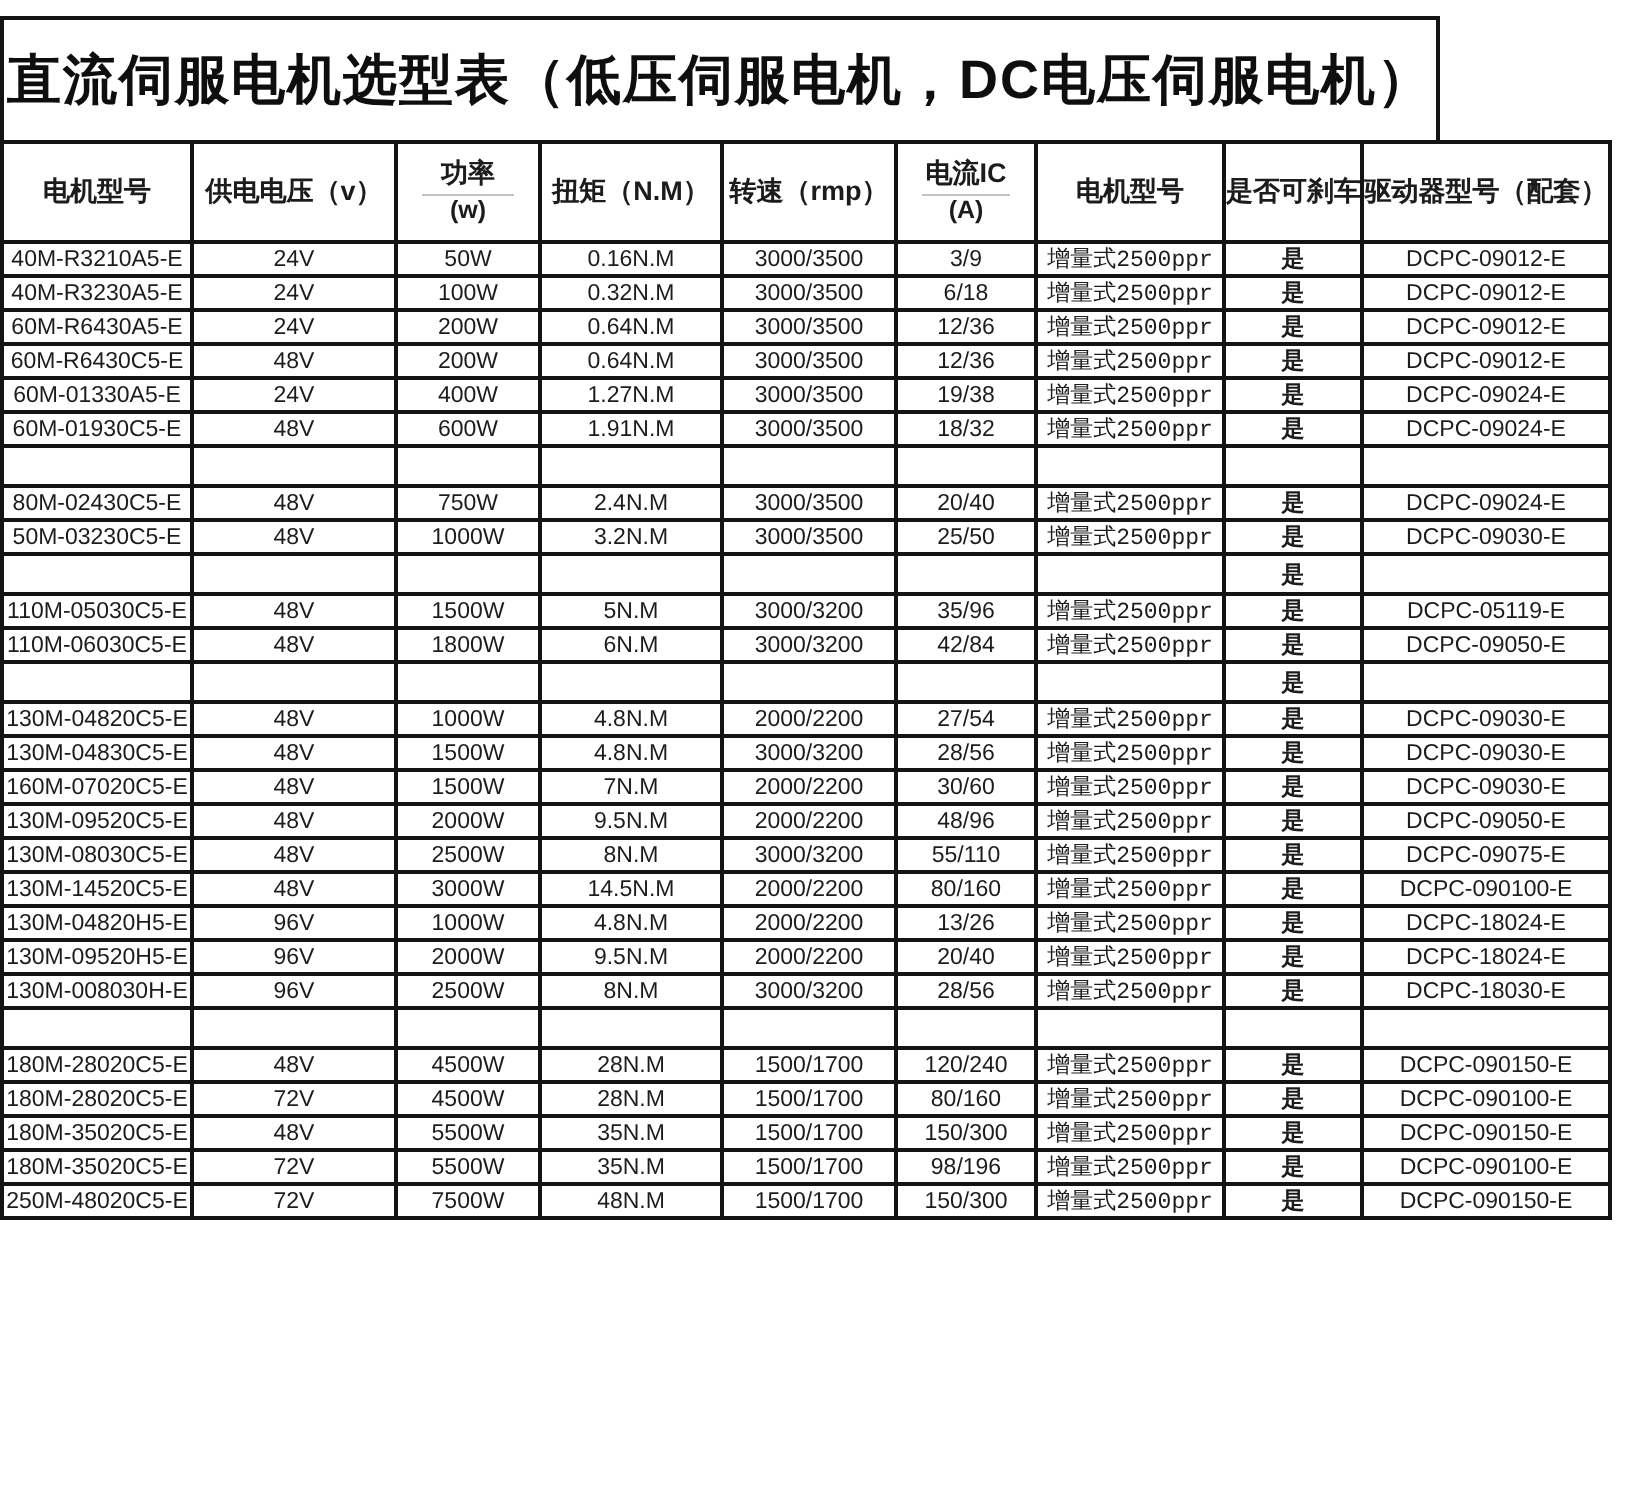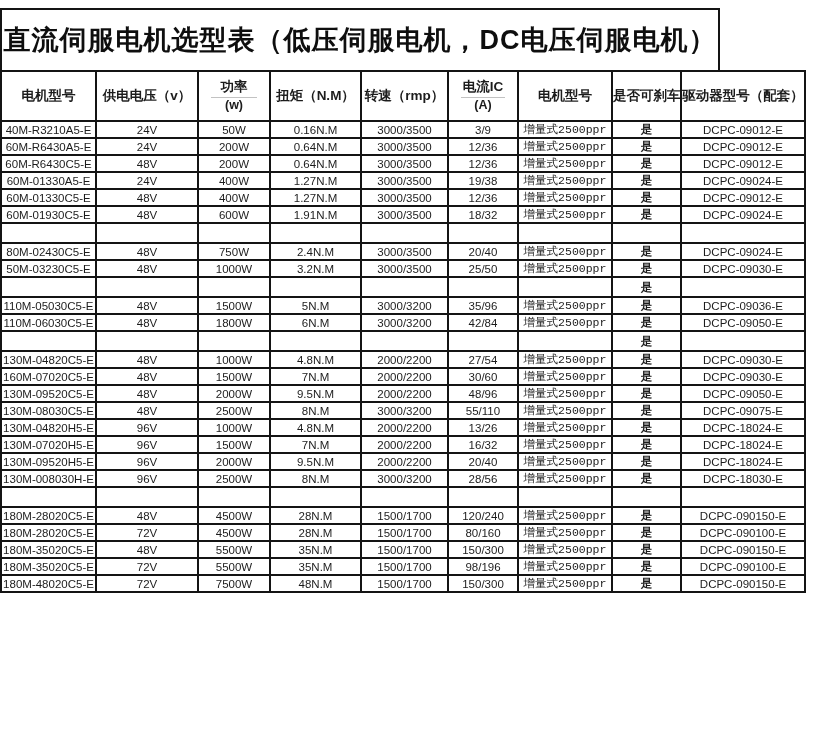--- a/index.html
+++ b/index.html
@@ -102,20 +102,31 @@
           <td>24V</td>
           <td>50W</td>
           <td>0.16N.M</td>
           <td>3000/3500</td>
           <td>3/9</td>
           <td>增量式2500ppr</td>
           <td>是</td>
           <td>DCPC-09012-E</td>
         </tr>
         <tr class="data">
+          <td>40M-R3230A5-E</td>
+          <td>24V</td>
+          <td>100W</td>
+          <td>0.32N.M</td>
+          <td>3000/3500</td>
+          <td>6/18</td>
+          <td>增量式2500ppr</td>
+          <td>是</td>
+          <td>DCPC-09012-E</td>
+        </tr>
+        <tr class="data">
           <td>60M-R6430A5-E</td>
           <td>24V</td>
           <td>200W</td>
           <td>0.64N.M</td>
           <td>3000/3500</td>
           <td>12/36</td>
           <td>增量式2500ppr</td>
           <td>是</td>
           <td>DCPC-09012-E</td>
         </tr>
@@ -135,31 +146,20 @@
           <td>24V</td>
           <td>400W</td>
           <td>1.27N.M</td>
           <td>3000/3500</td>
           <td>19/38</td>
           <td>增量式2500ppr</td>
           <td>是</td>
           <td>DCPC-09024-E</td>
         </tr>
         <tr class="data">
-          <td>60M-01330C5-E</td>
-          <td>48V</td>
-          <td>400W</td>
-          <td>1.27N.M</td>
-          <td>3000/3500</td>
-          <td>12/36</td>
-          <td>增量式2500ppr</td>
-          <td>是</td>
-          <td>DCPC-09012-E</td>
-        </tr>
-        <tr class="data">
           <td>60M-01930C5-E</td>
           <td>48V</td>
           <td>600W</td>
           <td>1.91N.M</td>
           <td>3000/3500</td>
           <td>18/32</td>
           <td>增量式2500ppr</td>
           <td>是</td>
           <td>DCPC-09024-E</td>
         </tr>
@@ -209,21 +209,21 @@
         </tr>
         <tr class="data">
           <td>110M-05030C5-E</td>
           <td>48V</td>
           <td>1500W</td>
           <td>5N.M</td>
           <td>3000/3200</td>
           <td>35/96</td>
           <td>增量式2500ppr</td>
           <td>是</td>
-          <td>DCPC-09036-E</td>
+          <td>DCPC-05119-E</td>
         </tr>
         <tr class="data">
           <td>110M-06030C5-E</td>
           <td>48V</td>
           <td>1800W</td>
           <td>6N.M</td>
           <td>3000/3200</td>
           <td>42/84</td>
           <td>增量式2500ppr</td>
           <td>是</td>
@@ -245,20 +245,31 @@
           <td>48V</td>
           <td>1000W</td>
           <td>4.8N.M</td>
           <td>2000/2200</td>
           <td>27/54</td>
           <td>增量式2500ppr</td>
           <td>是</td>
           <td>DCPC-09030-E</td>
         </tr>
         <tr class="data">
+          <td>130M-04830C5-E</td>
+          <td>48V</td>
+          <td>1500W</td>
+          <td>4.8N.M</td>
+          <td>3000/3200</td>
+          <td>28/56</td>
+          <td>增量式2500ppr</td>
+          <td>是</td>
+          <td>DCPC-09030-E</td>
+        </tr>
+        <tr class="data">
           <td>160M-07020C5-E</td>
           <td>48V</td>
           <td>1500W</td>
           <td>7N.M</td>
           <td>2000/2200</td>
           <td>30/60</td>
           <td>增量式2500ppr</td>
           <td>是</td>
           <td>DCPC-09030-E</td>
         </tr>
@@ -278,37 +289,37 @@
           <td>48V</td>
           <td>2500W</td>
           <td>8N.M</td>
           <td>3000/3200</td>
           <td>55/110</td>
           <td>增量式2500ppr</td>
           <td>是</td>
           <td>DCPC-09075-E</td>
         </tr>
         <tr class="data">
+          <td>130M-14520C5-E</td>
+          <td>48V</td>
+          <td>3000W</td>
+          <td>14.5N.M</td>
+          <td>2000/2200</td>
+          <td>80/160</td>
+          <td>增量式2500ppr</td>
+          <td>是</td>
+          <td>DCPC-090100-E</td>
+        </tr>
+        <tr class="data">
           <td>130M-04820H5-E</td>
           <td>96V</td>
           <td>1000W</td>
           <td>4.8N.M</td>
           <td>2000/2200</td>
           <td>13/26</td>
-          <td>增量式2500ppr</td>
-          <td>是</td>
-          <td>DCPC-18024-E</td>
-        </tr>
-        <tr class="data">
-          <td>130M-07020H5-E</td>
-          <td>96V</td>
-          <td>1500W</td>
-          <td>7N.M</td>
-          <td>2000/2200</td>
-          <td>16/32</td>
           <td>增量式2500ppr</td>
           <td>是</td>
           <td>DCPC-18024-E</td>
         </tr>
         <tr class="data">
           <td>130M-09520H5-E</td>
           <td>96V</td>
           <td>2000W</td>
           <td>9.5N.M</td>
           <td>2000/2200</td>
@@ -377,21 +388,21 @@
           <td>72V</td>
           <td>5500W</td>
           <td>35N.M</td>
           <td>1500/1700</td>
           <td>98/196</td>
           <td>增量式2500ppr</td>
           <td>是</td>
           <td>DCPC-090100-E</td>
         </tr>
         <tr class="data">
-          <td>180M-48020C5-E</td>
+          <td>250M-48020C5-E</td>
           <td>72V</td>
           <td>7500W</td>
           <td>48N.M</td>
           <td>1500/1700</td>
           <td>150/300</td>
           <td>增量式2500ppr</td>
           <td>是</td>
           <td>DCPC-090150-E</td>
         </tr>
       </tbody>

